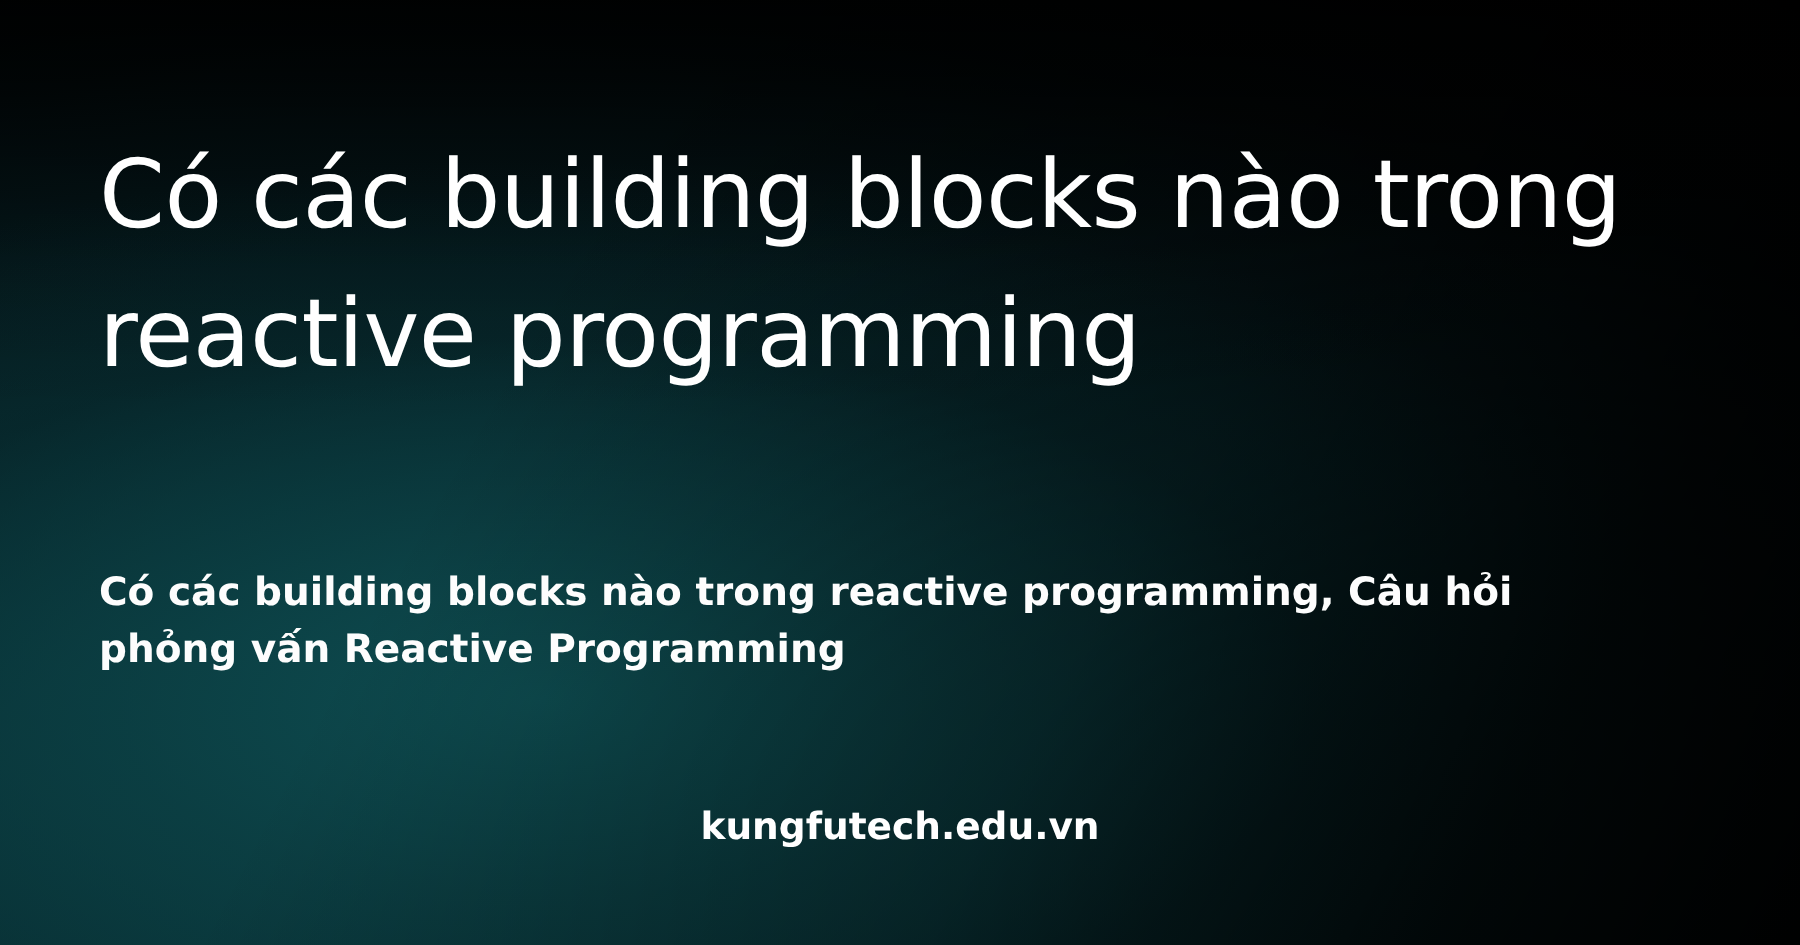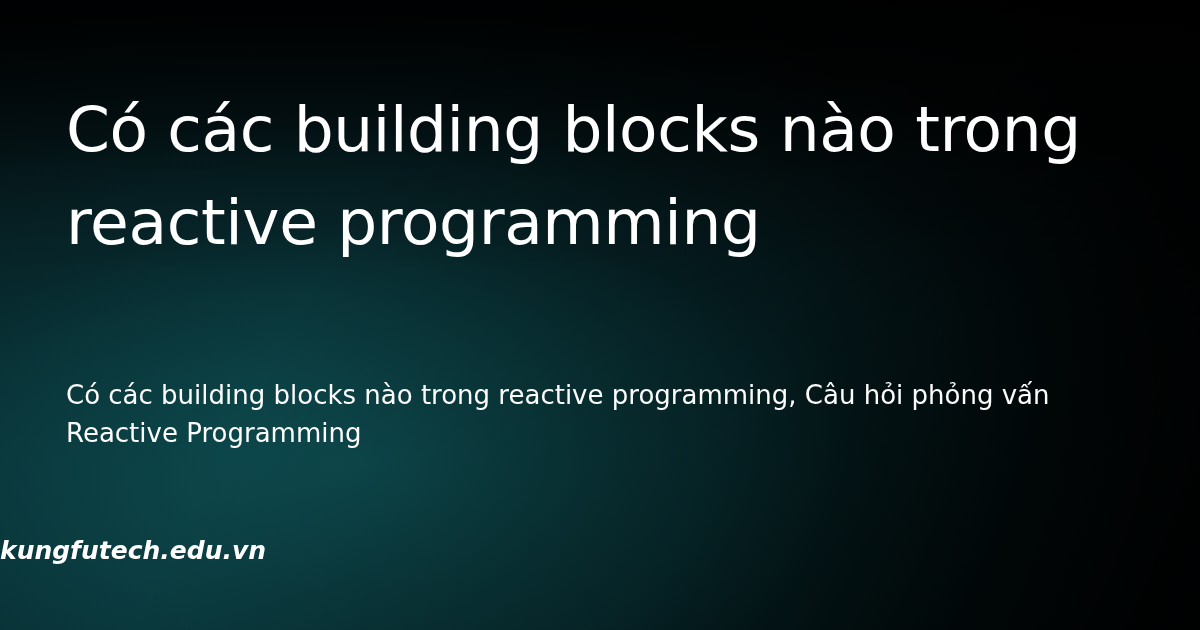--- a/index.html
+++ b/index.html
@@ -86,38 +86,37 @@
   }
 
   .subtitle {
     position: absolute;
     left: 66px;
     top: 376px;
     width: 1000px;
     margin: 0;
     font-size: 26px;
     line-height: 1.48;
-    font-weight: 400;
+    font-weight: 700;
     letter-spacing: 0px;
     color: #fdfdfd;
   }
 
   .footer-domain {
     position: absolute;
     left: 0;
     right: 0;
     top: 535px;
     margin: 0;
-    text-align: left;
+    text-align: center;
     font-size: 25px;
     line-height: 1.3;
     font-weight: 700;
     letter-spacing: 0px;
     color: #ffffff;
-    font-style: italic;
   }
 </style>
 </head>
 <body>
 
 <div id="card">
 
   <div class="bg-layer bg-base"></div>
   <div class="bg-layer bg-teal-wide"></div>
   <div class="bg-layer bg-teal-core"></div>

